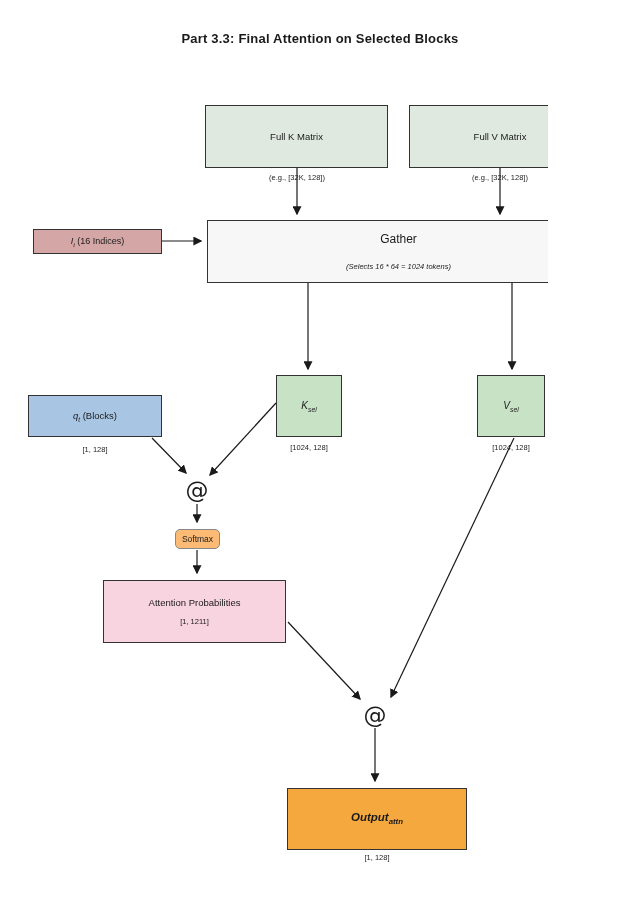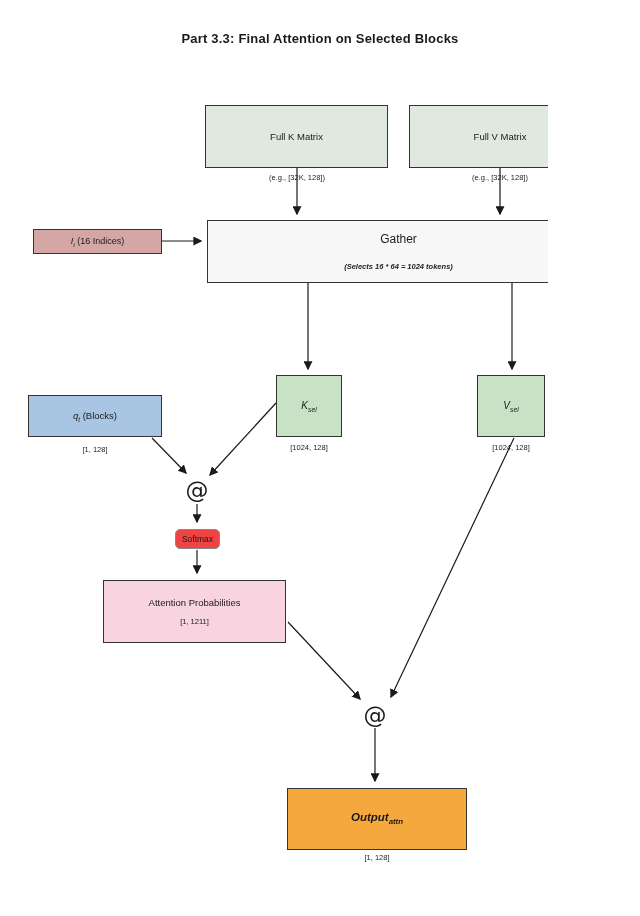--- a/index.html
+++ b/index.html
@@ -16,21 +16,21 @@
           display: flex; flex-direction: column; align-items: center; justify-content: center;
           text-align: center; background: #fff; }
 
   .node-full-k { left: 205px; top: 105px; width: 183px; height: 63px; font-size: 9.5px; }
   .node-full-v { left: 409px; top: 105px; width: 182px; height: 63px; font-size: 9.5px; justify-content: center; }
 
   .node-indices { left: 33px; top: 229px; width: 129px; height: 25px; font-size: 9px; }
 
   .node-gather { left: 207px; top: 220px; width: 383px; height: 63px; }
   .gather-label { font-size: 12px; }
-  .gather-sublabel { font-size: 7.5px; font-style: italic; margin-top: 16px; color: #222; font-weight: bold; }
+  .gather-sublabel { font-size: 7.5px; font-style: italic; margin-top: 16px; color: #222; }
 
   .node-k-sel { left: 276px; top: 375px; width: 66px; height: 62px; font-size: 10px; }
   .node-v-sel { left: 477px; top: 375px; width: 68px; height: 62px; font-size: 10px; }
 
   .node-query { left: 28px; top: 395px; width: 134px; height: 42px; font-size: 9.5px; }
 
   .matmul { position: absolute; width: 40px; text-align: center; font-size: 23px;
             font-family: "DejaVu Sans", sans-serif; background: transparent; }
   .matmul-1 { left: 177px; top: 477px; }
   .matmul-2 { left: 355px; top: 702px; }
@@ -111,21 +111,21 @@
   </div>
   <div class="shape-label lbl-v-sel">[1024, 128]</div>
 
   <div class="node node-query" style="background-color: rgb(168, 198, 228);">
     <span class="math"><i>q</i><sub>t</sub><span> (Blocks)</span></span>
   </div>
   <div class="shape-label lbl-query">[1, 128]</div>
 
   <div class="matmul matmul-1">@</div>
 
-  <div class="node node-softmax" style="background-color: #ef4444; align-items: center;">
+  <div class="node node-softmax" style="background-color: #fdba74; align-items: center;">
     <span>Softmax</span>
   </div>
 
   <div class="node node-attn-prob" style="background-color: rgb(248, 211, 224);">
     <span>Attention Probabilities</span>
     <span class="attn-prob-shape">[1, 1211]</span>
   </div>
 
   <div class="matmul matmul-2">@</div>
 

